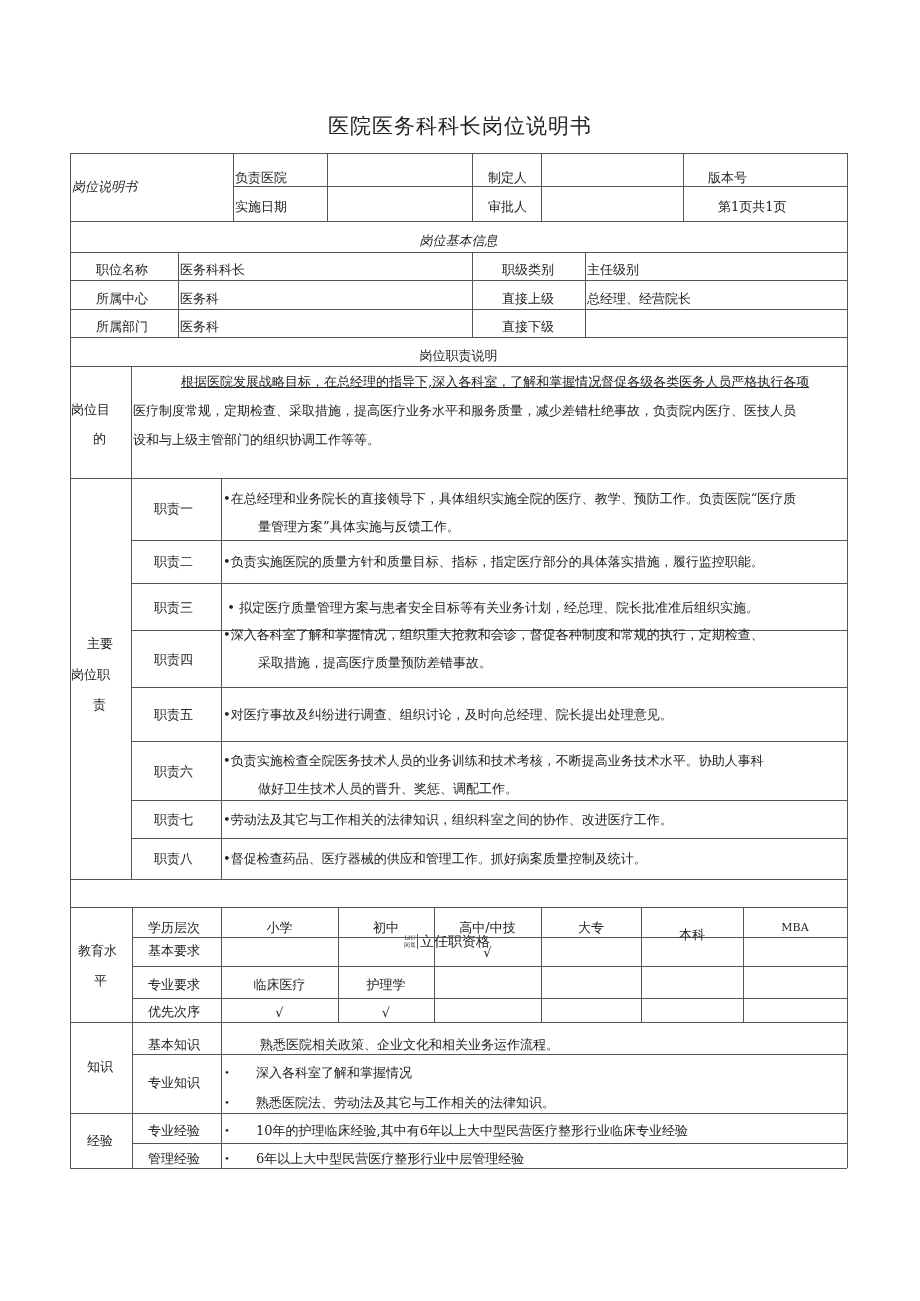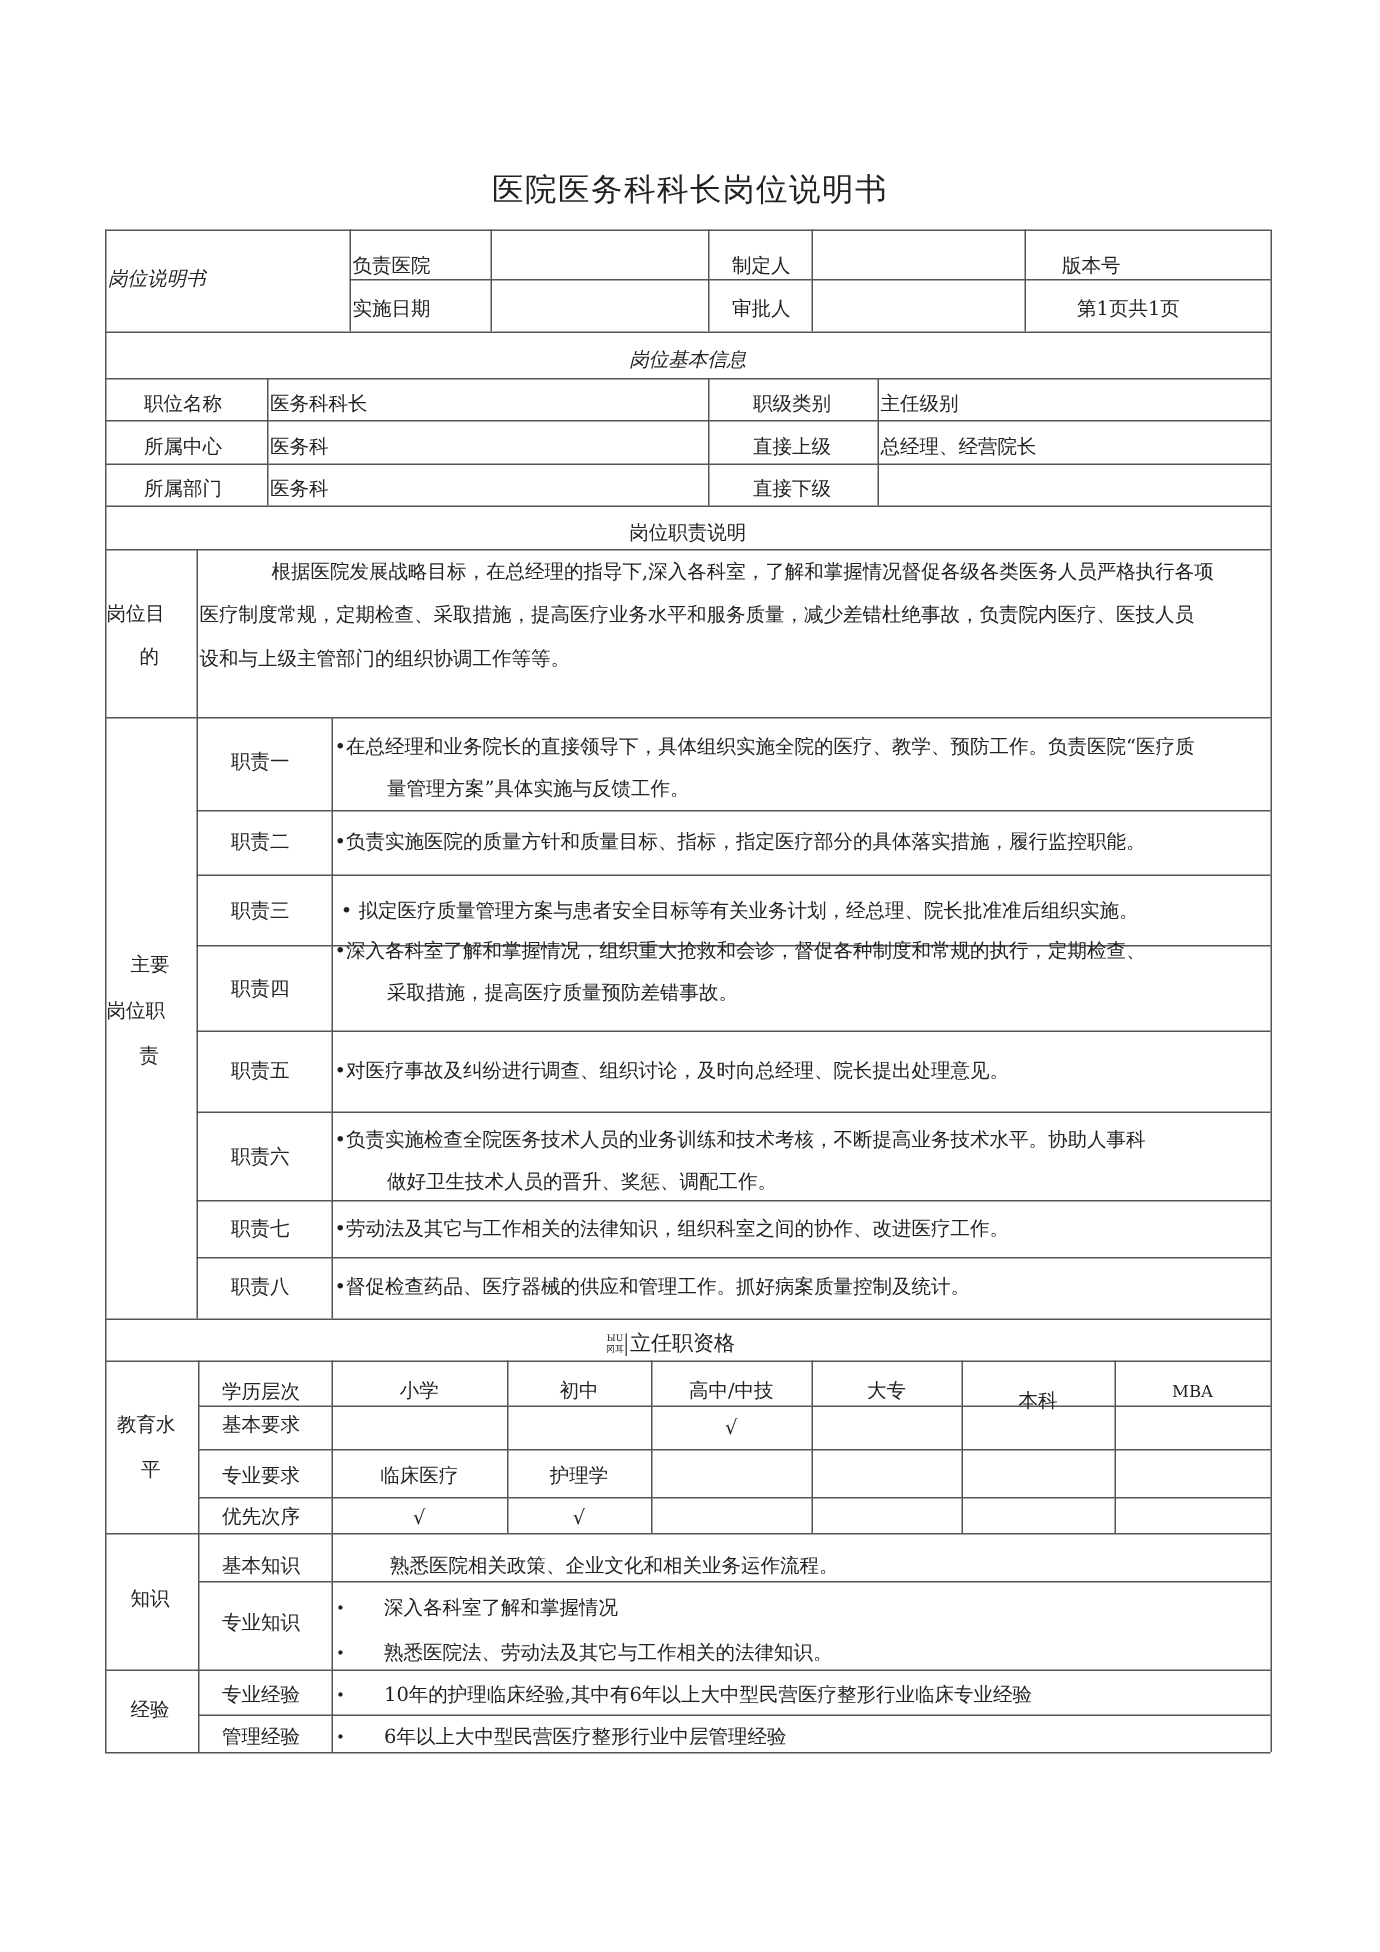--- a/index.html
+++ b/index.html
@@ -80,21 +80,21 @@
 <div>
   <div class="c center" style="left:70px;width:777px;top:344px;height:22px;">岗位职责说明</div>
   <div class="hl" style="left:70px;width:777px;top:366px;"></div>
   <div class="vl" style="left:131px;top:366px;height:513px;"></div>
   <div class="hl" style="left:70px;width:777px;top:478px;"></div>
 
   <div class="c" style="left:71px;top:399px;height:20px;">岗位目</div>
   <div class="c" style="left:93px;top:428px;height:20px;">的</div>
 
   <div class="para" style="left:133px;top:367px;width:712px;">
-    <div style="padding-left:48px;">根据医院发展战略目标，在总经理的指导下,深入各科室，了解和掌握情况督促各级各类医务人员严格执行各项</div>
+    <div style="padding-left:48px;text-decoration:underline;">根据医院发展战略目标，在总经理的指导下,深入各科室，了解和掌握情况督促各级各类医务人员严格执行各项</div>
     <div>医疗制度常规，定期检查、采取措施，提高医疗业务水平和服务质量，减少差错杜绝事故，负责院内医疗、医技人员</div>
     <div>设和与上级主管部门的组织协调工作等等。</div>
   </div>
 
   <div class="c" style="left:87px;top:633px;height:20px;">主要</div>
   <div class="c" style="left:71px;top:664px;height:20px;">岗位职</div>
   <div class="c" style="left:93px;top:694px;height:20px;">责</div>
 
   <div class="vl" style="left:221px;top:478px;height:401px;"></div>
   <div class="hl" style="left:131px;width:716px;top:540px;"></div>
@@ -150,21 +150,21 @@
     <div class="c" style="left:223px;top:809px;height:20px;">•劳动法及其它与工作相关的法律知识，组织科室之间的协作、改进医疗工作。</div>
   </div>
 
   <div>
     <div class="c" style="left:154px;top:848px;height:20px;">职责八</div>
     <div class="c" style="left:223px;top:848px;height:20px;">•督促检查药品、医疗器械的供应和管理工作。抓好病案质量控制及统计。</div>
   </div>
 </div>
 
 <div>
-  <div class="c" style="left:404px;top:885px;height:22px;justify-content:flex-end;">
+  <div class="c" style="left:404px;top:930px;height:22px;justify-content:flex-end;">
     <span class="small-glyph">
       <span style="display:block;">ЫU</span>
       <span style="display:block;">冈耳</span>
     </span>
     <span style="border-left:1px solid #555;padding-left:2px;font-size:14px;">立任职资格</span>
   </div>
   <div class="hl" style="left:70px;width:777px;top:907px;"></div>
 
   <div class="vl" style="left:132px;top:907px;height:261px;"></div>
   <div class="vl" style="left:221px;top:907px;height:261px;"></div>

